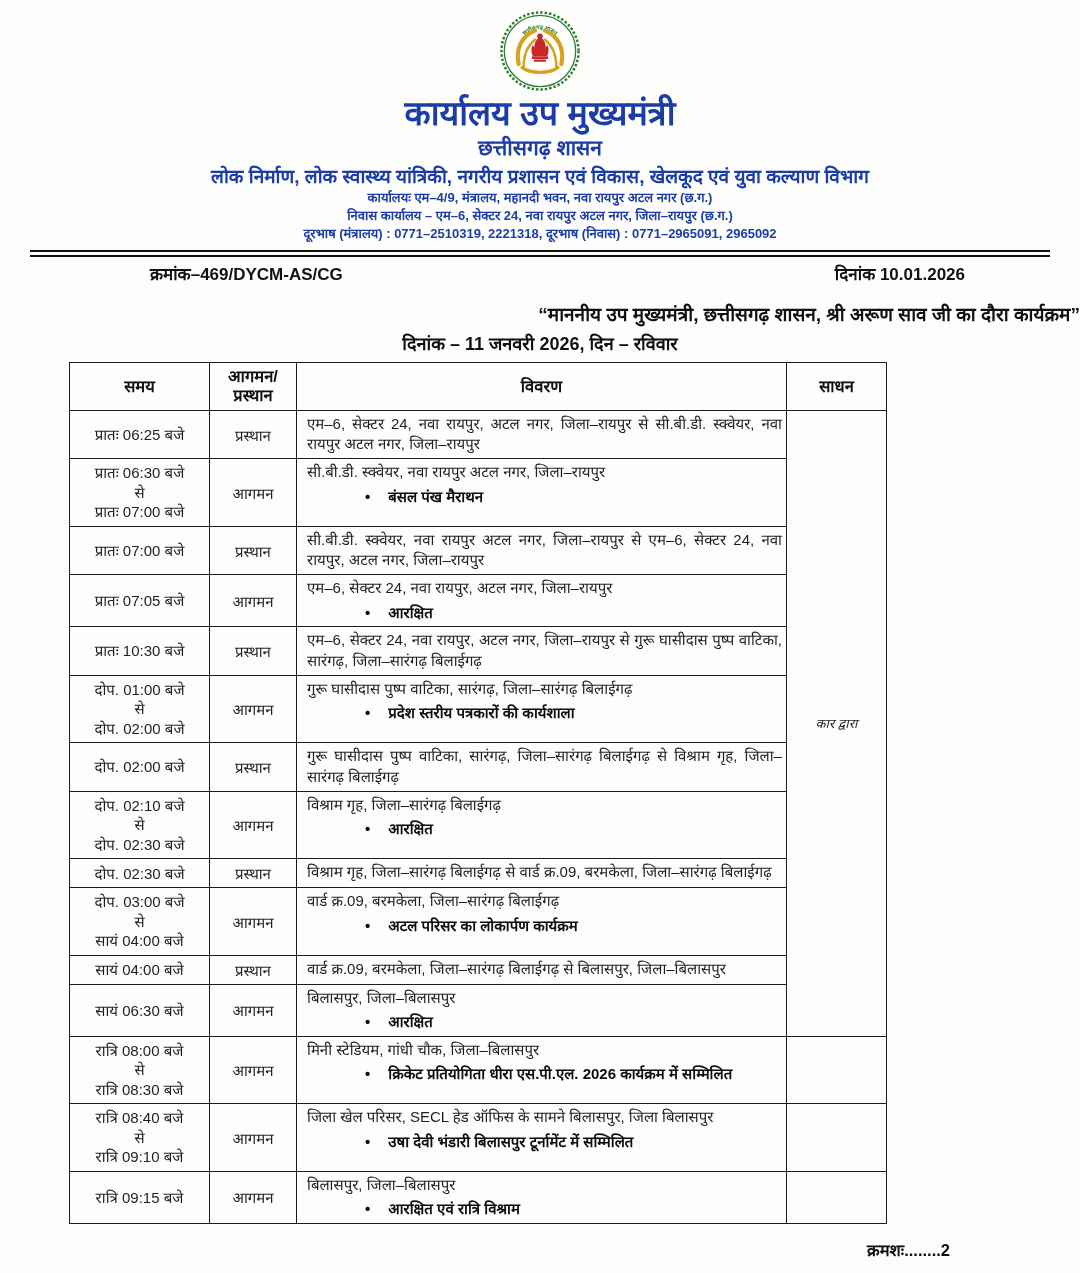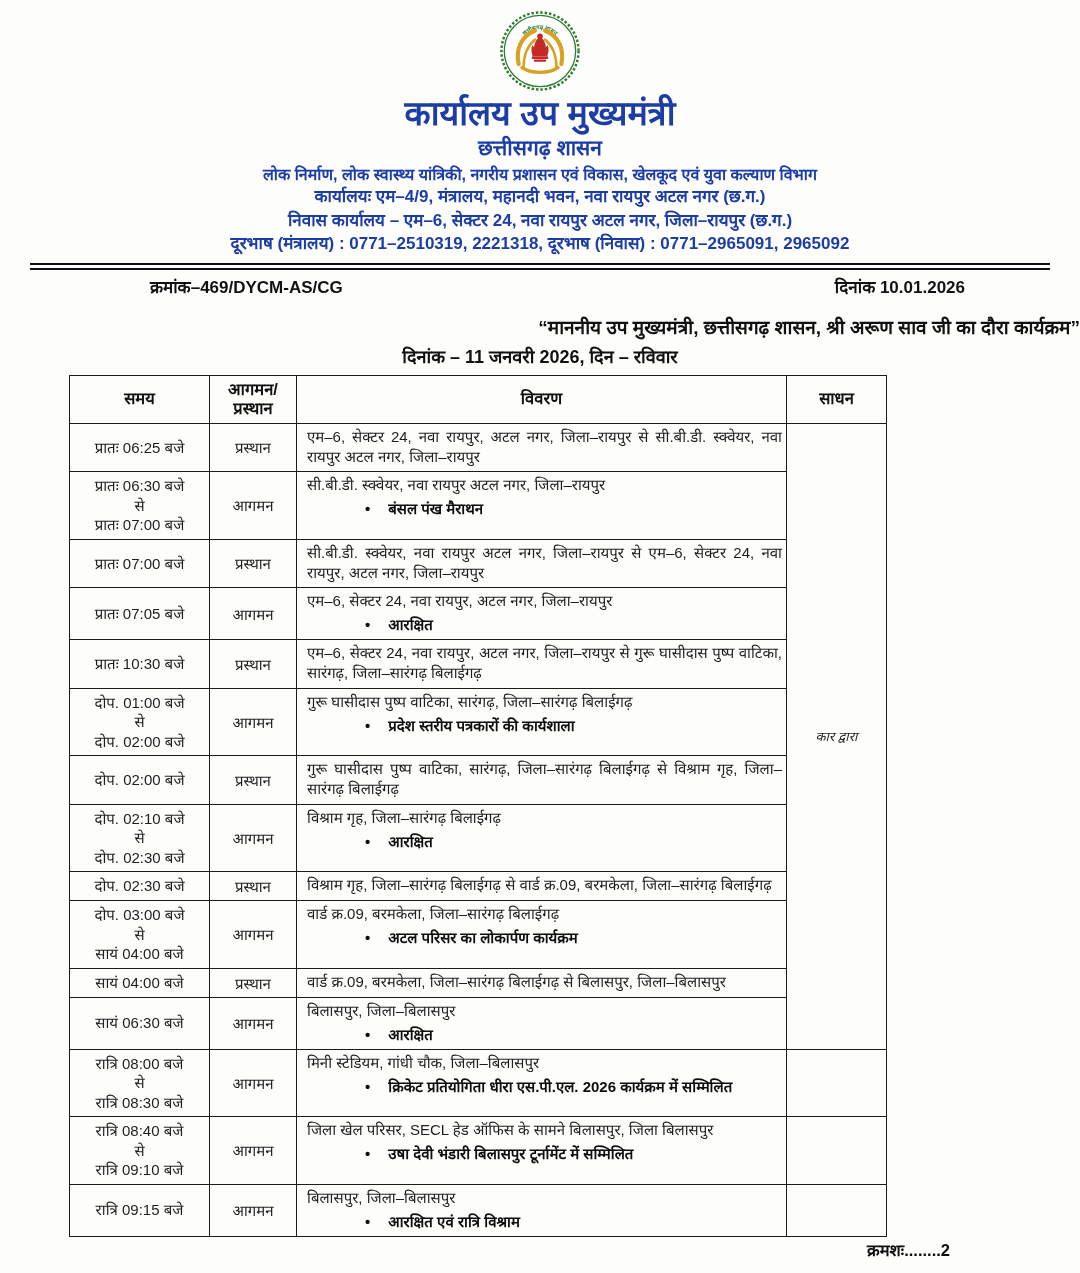--- a/index.html
+++ b/index.html
@@ -10,22 +10,22 @@
     background:#fdfdfc;
     font-family:"Liberation Sans","DejaVu Sans",sans-serif;
     color:#1b1b1b;
     overflow:hidden;
   }
   
   .letterhead { text-align:center; padding-top:10px; color:var(--letterhead-blue,#1c3da6); }
   .emblem { display:block; margin:0 auto; width:82px; height:82px; }
   .office-title { font-size:34px; font-weight:700; line-height:1.15; margin-top:2px; }
   .govt-title   { font-size:21px; font-weight:700; line-height:1.2; margin-top:2px; }
-  .dept-line    { font-size:16px; font-weight:700; line-height:1.25; margin-top:5px; }
-  .addr-line    { font-size:17px; font-weight:700; line-height:1.38; }
+  .dept-line    { font-size:19px; font-weight:700; line-height:1.25; margin-top:5px; }
+  .addr-line    { font-size:13px; font-weight:700; line-height:1.38; }
   
   .rule { margin:7px 30px 5px 30px; height:3px;
           border-top:2.5px solid #101010; border-bottom:2px solid #101010; }
   
   .ref-row { display:flex; justify-content:space-between;
              margin:1px 115px 0 150px;
              font-size:17px; font-weight:700; color:#111;gap:33px; }
   
   .doc-title { text-align:right; font-size:19px; font-weight:700; margin-top:16px; color:#111; }
   .doc-date  { text-align:center; font-size:18px; font-weight:700; margin-top:4px; color:#111; }

